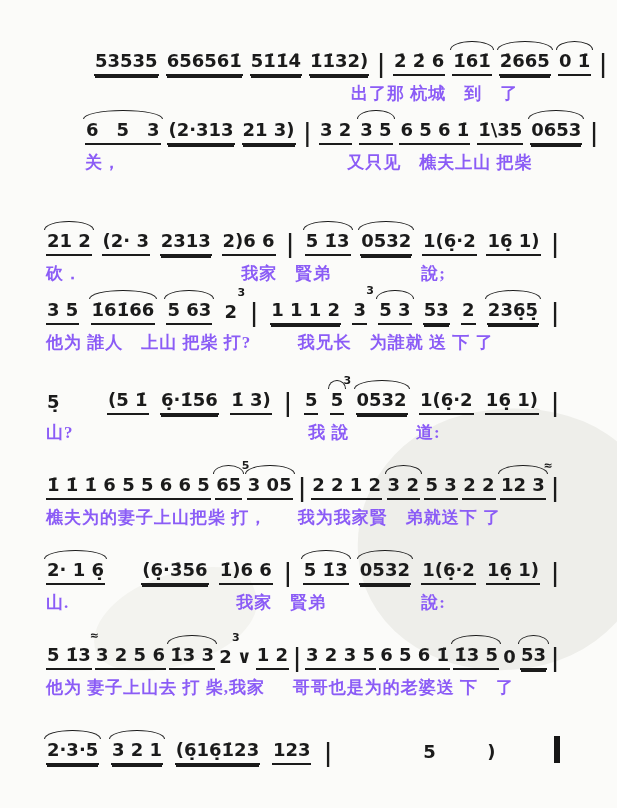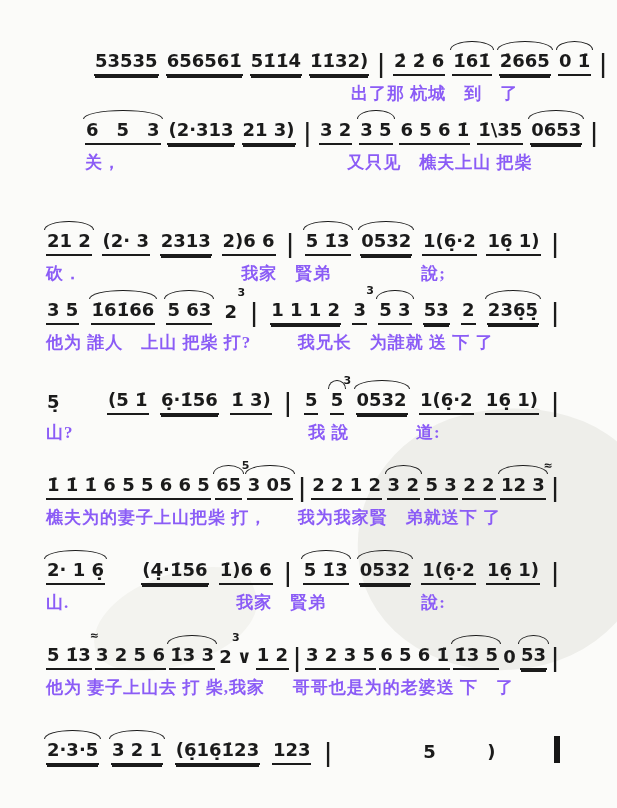--- a/index.html
+++ b/index.html
@@ -177,21 +177,21 @@
       </div>
       <div class="lyrics" style="top: 31px;">
         <span class="lyr" style="left: 49%;">我为我家賢　弟就送下 了</span>
         <span class="lyr" style="left: 0%;">樵夫为的妻子上山把柴 打，</span>
       </div>
     </div>
     <div class="system" style="top: 560px;">
       <div class="notation">
         <span class="tok u1 arc">2· 1 6̣</span>
         <span class="sp" style="width: 16px;"></span>
-        <span class="tok u2">(4̣·1̇56</span>
+        <span class="tok u2">(6̣·3̇56</span>
         <span class="tok u1">1̇)6 6</span>
         <span class="tok bar">|</span>
         <span class="tok u1 arc">5 1̇3</span>
         <span class="tok u2 arc">0532</span>
         <span class="tok u1">1(6̣·2</span>
         <span class="tok u1">16̣ 1)</span>
         <span class="tok bar">|</span>
       </div>
       <div class="lyrics" style="top: 31px;">
         <span class="lyr" style="left: 0%;">山.</span>

